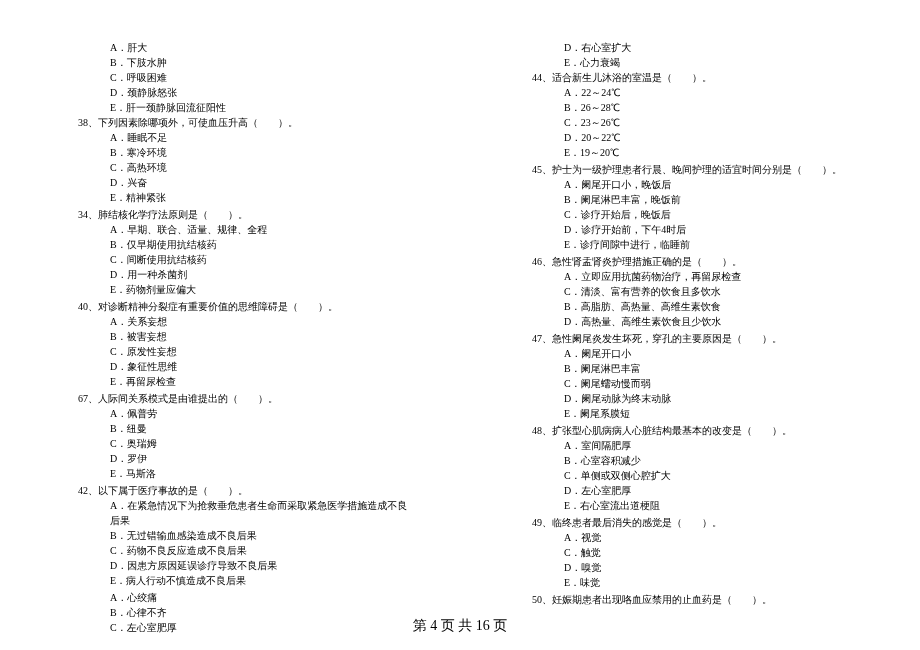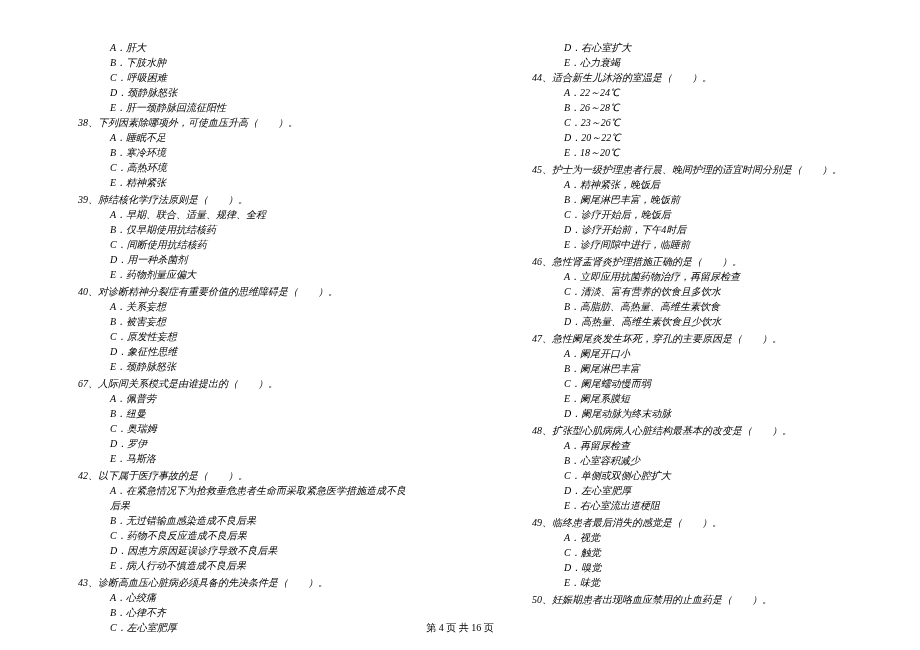--- a/index.html
+++ b/index.html
@@ -13,21 +13,20 @@
       background: #fff;
       font-family: "SimSun", "宋体", serif;
       font-size: 10px;
       color: #000;
       position: relative;
       padding: 40px 50px 30px 50px;
     }
     .columns {
       display: flex;
       gap: 88px;
-      font-style: italic;
     }
     .col {
       flex: 1;
     }
     .question {
       margin-bottom: 2px;
     }
     .q-text {
       padding-left: 50px;
       text-indent: -22px;
@@ -36,123 +35,123 @@
     .option {
       padding-left: 60px;
       line-height: 1.5;
     }
     .footer {
       position: absolute;
       bottom: 15px;
       left: 0;
       right: 0;
       text-align: center;
-      font-size: 10px;
+      font-size: 14px;
     }
   </style>
 </head>
 <body>
 
 <div class="columns">
   <div class="col">
     <div id="pre-left">
         <div class="option">A．肝大</div>
         <div class="option">B．下肢水肿</div>
         <div class="option">C．呼吸困难</div>
         <div class="option">D．颈静脉怒张</div>
         <div class="option">E．肝一颈静脉回流征阳性</div>
       </div>
     <div id="q-left">
         <div class="question">
           <div class="q-text">38、下列因素除哪项外，可使血压升高（　　）。</div>
           <div class="option">A．睡眠不足</div>
           <div class="option">B．寒冷环境</div>
           <div class="option">C．高热环境</div>
+          <div class="option">D．兴奋</div>
           <div class="option">E．精神紧张</div>
         </div>
         <div class="question">
-          <div class="q-text">39、肺结核化学疗法原则是（　　）。</div>
+          <div class="q-text">34、肺结核化学疗法原则是（　　）。</div>
           <div class="option">A．早期、联合、适量、规律、全程</div>
           <div class="option">B．仅早期使用抗结核药</div>
           <div class="option">C．间断使用抗结核药</div>
           <div class="option">D．用一种杀菌剂</div>
           <div class="option">E．药物剂量应偏大</div>
         </div>
         <div class="question">
           <div class="q-text">40、对诊断精神分裂症有重要价值的思维障碍是（　　）。</div>
           <div class="option">A．关系妄想</div>
           <div class="option">B．被害妄想</div>
           <div class="option">C．原发性妄想</div>
           <div class="option">D．象征性思维</div>
-          <div class="option">E．颈静脉怒张</div>
+          <div class="option">E．再留尿检查</div>
         </div>
         <div class="question">
           <div class="q-text">67、人际间关系模式是由谁提出的（　　）。</div>
           <div class="option">A．佩普劳</div>
           <div class="option">B．纽曼</div>
           <div class="option">C．奥瑞姆</div>
           <div class="option">D．罗伊</div>
           <div class="option">E．马斯洛</div>
         </div>
         <div class="question">
           <div class="q-text">42、以下属于医疗事故的是（　　）。</div>
           <div class="option">A．在紧急情况下为抢救垂危患者生命而采取紧急医学措施造成不良后果</div>
           <div class="option">B．无过错输血感染造成不良后果</div>
           <div class="option">C．药物不良反应造成不良后果</div>
           <div class="option">D．因患方原因延误诊疗导致不良后果</div>
           <div class="option">E．病人行动不慎造成不良后果</div>
         </div>
         <div class="question">
-          <div class="q-text">43、诊断高血压心脏病必须具备的先决条件是（　　）。</div>
           <div class="option">A．心绞痛</div>
           <div class="option">B．心律不齐</div>
           <div class="option">C．左心室肥厚</div>
         </div>
       </div>
   </div>
   <div class="col">
     <div id="pre-right">
         <div class="option">D．右心室扩大</div>
         <div class="option">E．心力衰竭</div>
       </div>
     <div id="q-right">
         <div class="question">
           <div class="q-text">44、适合新生儿沐浴的室温是（　　）。</div>
           <div class="option">A．22～24℃</div>
           <div class="option">B．26～28℃</div>
           <div class="option">C．23～26℃</div>
           <div class="option">D．20～22℃</div>
-          <div class="option">E．18～20℃</div>
+          <div class="option">E．19～20℃</div>
         </div>
         <div class="question">
           <div class="q-text">45、护士为一级护理患者行晨、晚间护理的适宜时间分别是（　　）。</div>
-          <div class="option">A．精神紧张，晚饭后</div>
+          <div class="option">A．阑尾开口小，晚饭后</div>
           <div class="option">B．阑尾淋巴丰富，晚饭前</div>
           <div class="option">C．诊疗开始后，晚饭后</div>
           <div class="option">D．诊疗开始前，下午4时后</div>
           <div class="option">E．诊疗间隙中进行，临睡前</div>
         </div>
         <div class="question">
           <div class="q-text">46、急性肾盂肾炎护理措施正确的是（　　）。</div>
           <div class="option">A．立即应用抗菌药物治疗，再留尿检查</div>
           <div class="option">C．清淡、富有营养的饮食且多饮水</div>
           <div class="option">B．高脂肪、高热量、高维生素饮食</div>
           <div class="option">D．高热量、高维生素饮食且少饮水</div>
         </div>
         <div class="question">
           <div class="q-text">47、急性阑尾炎发生坏死，穿孔的主要原因是（　　）。</div>
           <div class="option">A．阑尾开口小</div>
           <div class="option">B．阑尾淋巴丰富</div>
           <div class="option">C．阑尾蠕动慢而弱</div>
+          <div class="option">D．阑尾动脉为终末动脉</div>
           <div class="option">E．阑尾系膜短</div>
-          <div class="option">D．阑尾动脉为终末动脉</div>
         </div>
         <div class="question">
           <div class="q-text">48、扩张型心肌病病人心脏结构最基本的改变是（　　）。</div>
-          <div class="option">A．再留尿检查</div>
+          <div class="option">A．室间隔肥厚</div>
           <div class="option">B．心室容积减少</div>
           <div class="option">C．单侧或双侧心腔扩大</div>
           <div class="option">D．左心室肥厚</div>
           <div class="option">E．右心室流出道梗阻</div>
         </div>
         <div class="question">
           <div class="q-text">49、临终患者最后消失的感觉是（　　）。</div>
           <div class="option">A．视觉</div>
           <div class="option">C．触觉</div>
           <div class="option">D．嗅觉</div>

